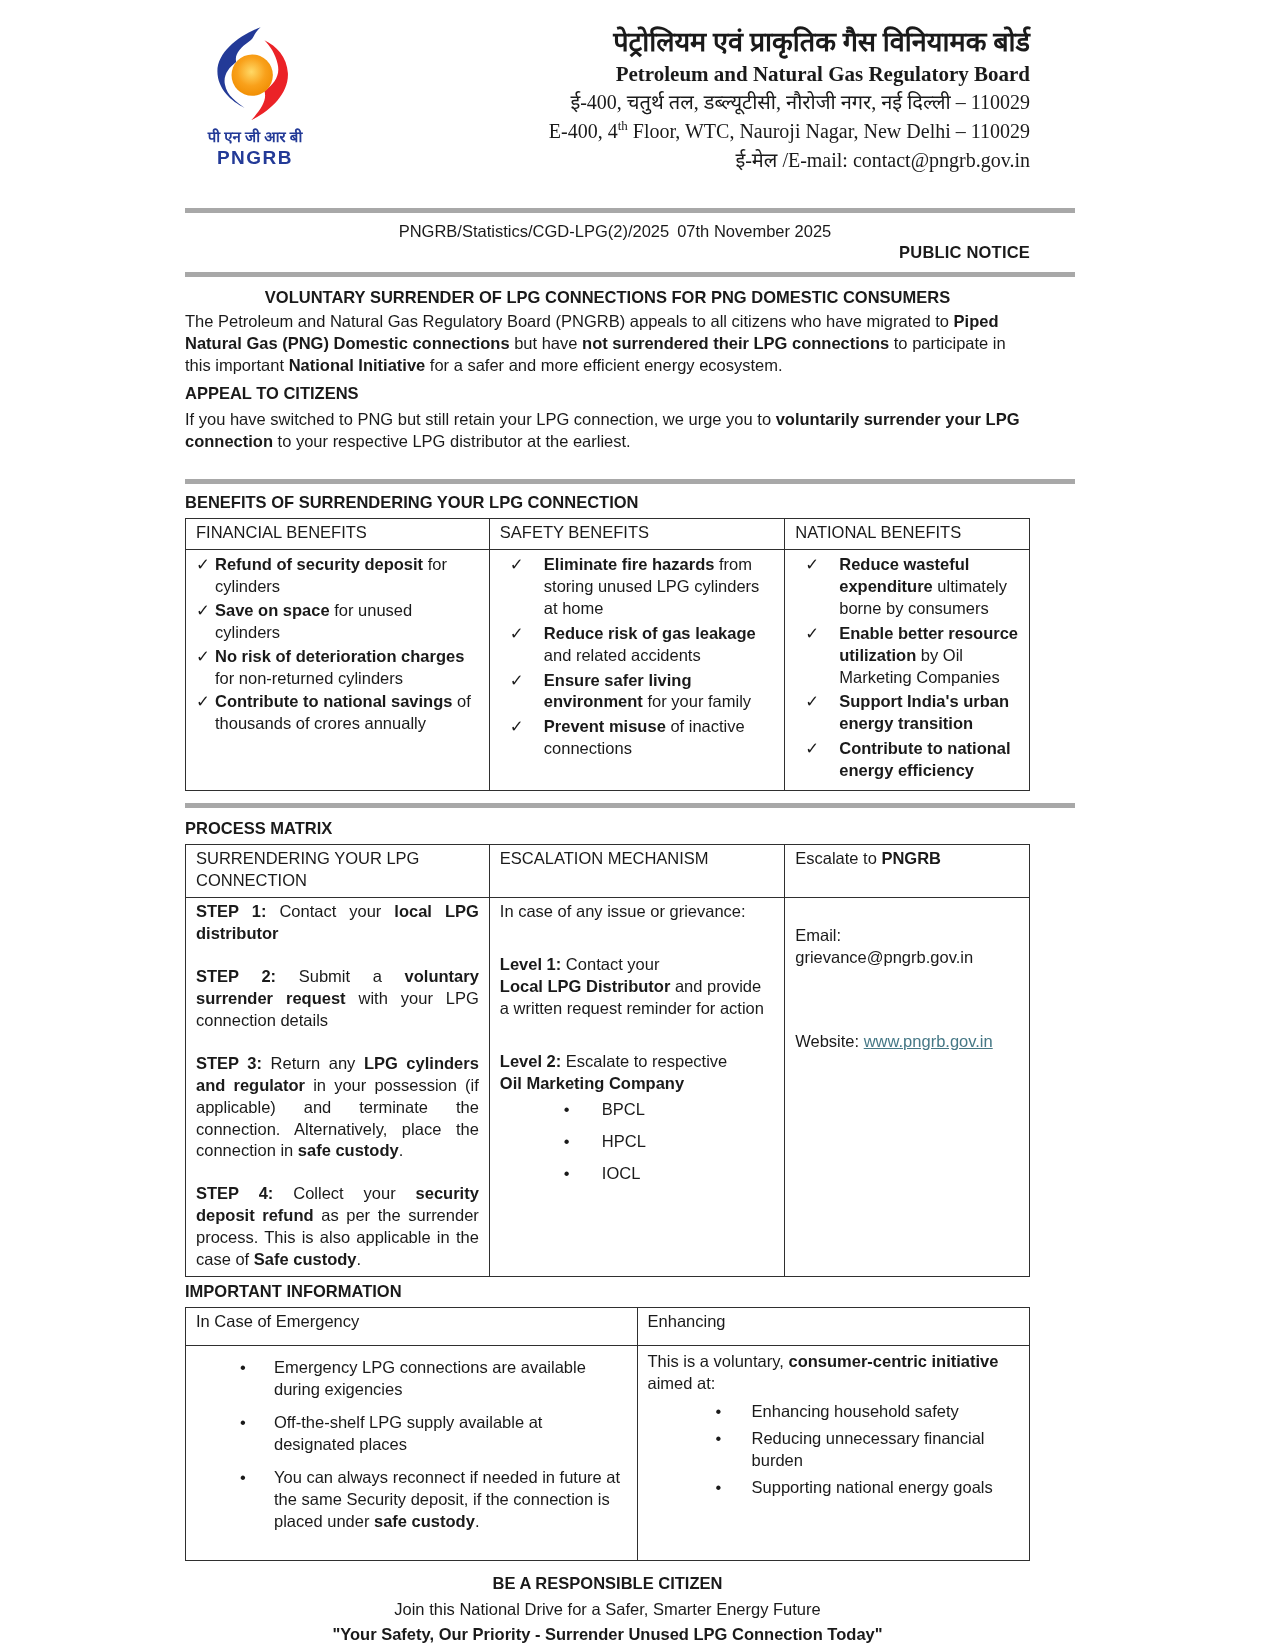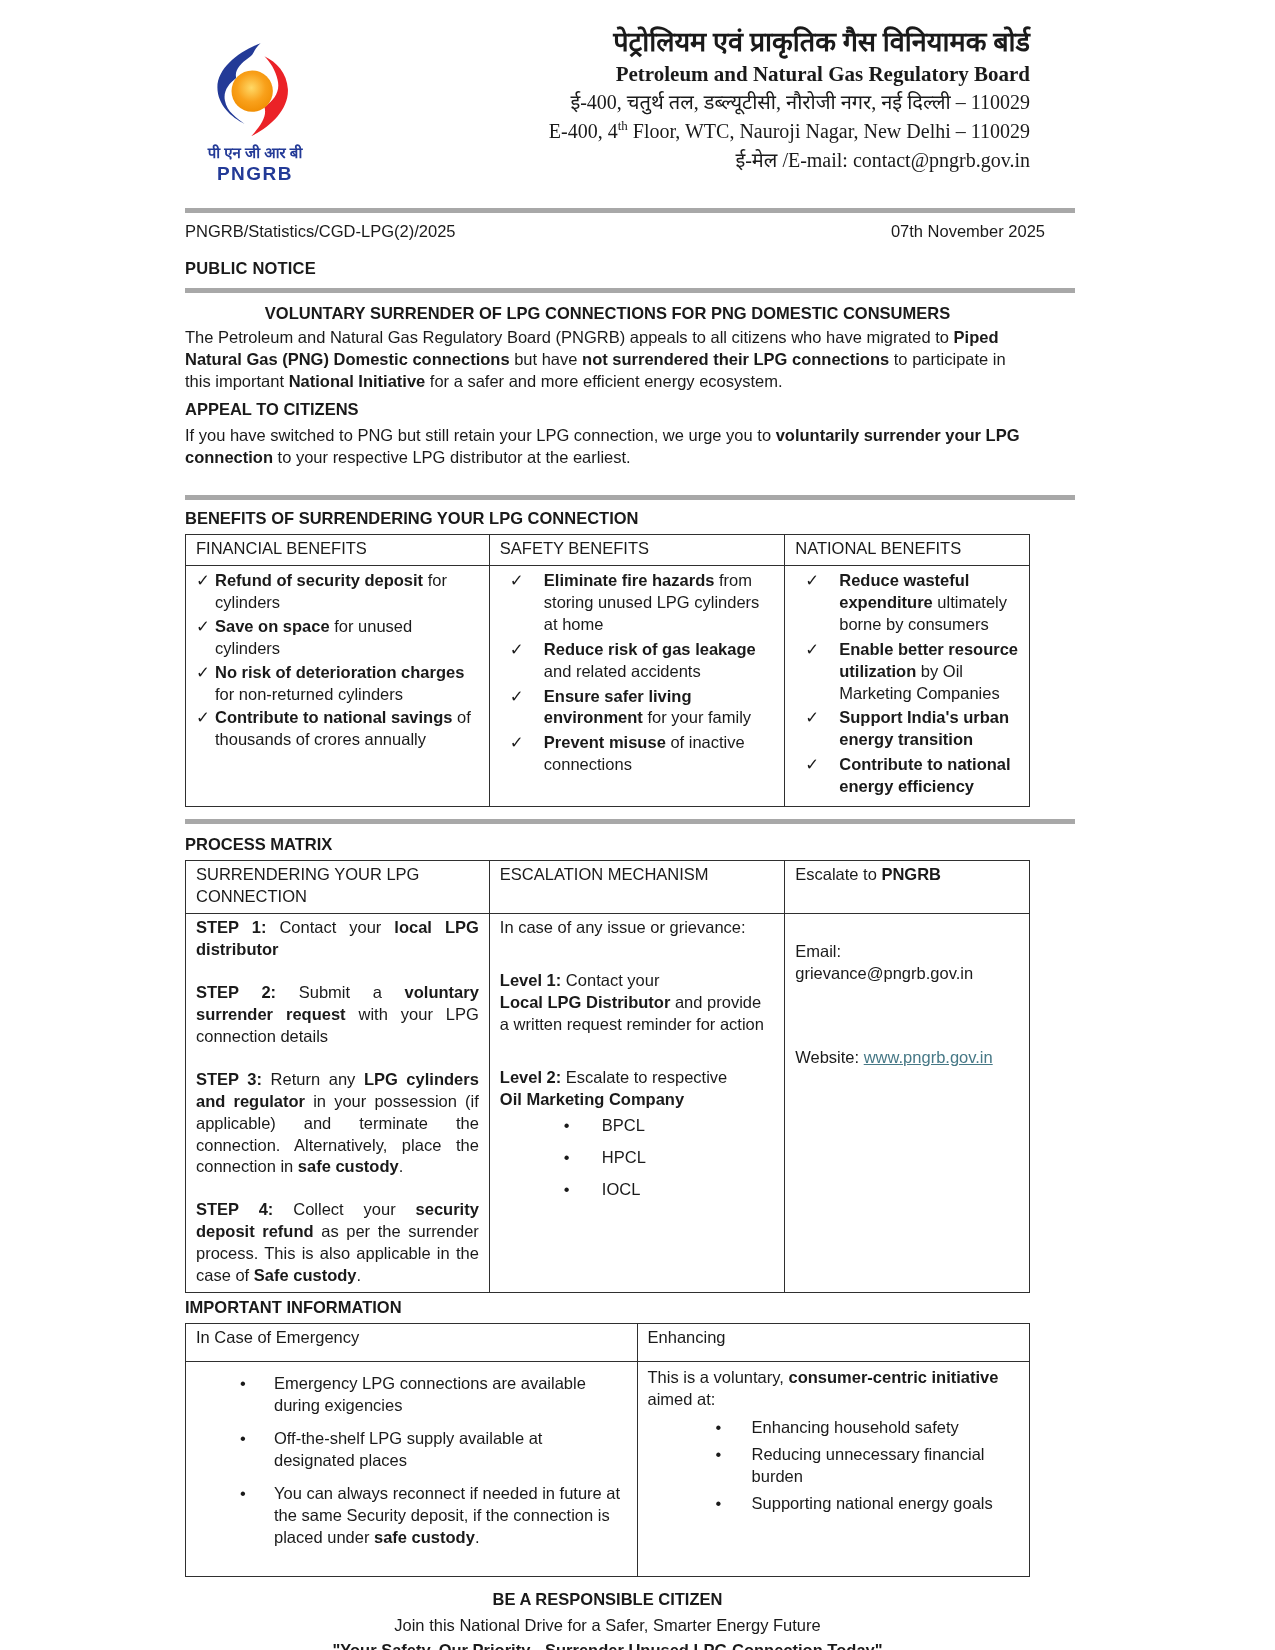--- a/index.html
+++ b/index.html
@@ -9,39 +9,39 @@
   html,body{margin:0;padding:0;background:#ffffff;}
   body{width:1275px;height:1650px;overflow:hidden;color:var(--text);
        font-family:"Liberation Sans",sans-serif;font-size:16.5px;line-height:1.33;}
   .content{margin-left:185px;width:890px;padding-top:26px;}
   .b{font-weight:bold;}
   sup{font-size:0.65em;margin-top:12px;}
   a.lnk{color:var(--link);text-decoration:underline;cursor:pointer;}
 
   
   .hdr{position:relative;min-height:176px;}
-  .logo{position:absolute;left:6px;top:16px;width:128px;text-align:center;}
+  .logo{position:absolute;left:6px;top:0;width:128px;text-align:center;}
   .logo svg{width:94px;height:102px;display:block;margin:0 auto;}
   .logo-hi{color:var(--logo-blue);font-weight:bold;font-size:15px;line-height:1.25;}
   .logo-en{color:var(--logo-blue);font-weight:bold;font-size:19px;letter-spacing:1.5px;line-height:1.2;}
   .hdr-text{width:845px;text-align:right;font-family:"Liberation Serif",serif;}
   .h-hi{font-size:27px;font-weight:bold;line-height:1.25;}
   .h-en{font-size:21px;font-weight:bold;line-height:1.35;}
   .h-addr{font-size:20px;line-height:1.45;}
   .h-mail{font-size:20px;line-height:1.45;}
 
   
   .rule{height:5px;background:var(--divider);width:890px;}
   .r1{margin:6px 0 8px;}
   .r2{margin:8px 0 10px;}
   .r3{margin:26px 0 8px;}
   .r4{margin:12px 0 10px;}
 
-  .refrow{display:flex;justify-content:space-between;width:860px;line-height:1.3;gap:8px;}
-  .pn{width:845px;text-align:left;font-weight:bold;margin:16px 0 2px;letter-spacing:.2px;}
+  .refrow{display:flex;justify-content:center;width:860px;line-height:1.3;gap:8px;}
+  .pn{width:845px;text-align:right;font-weight:bold;margin:0 0 2px;letter-spacing:.2px;}
   .sec-title{width:845px;text-align:center;font-weight:bold;margin:8px 0 0;}
   .para{width:845px;margin:2px 0 6px;}
   .h2{font-weight:bold;margin:6px 0 4px;}
   .h2.tight{margin:4px 0 4px;}
 
   
   table.tbl{border-collapse:collapse;table-layout:fixed;width:845px;}
   .tbl th,.tbl td{border:1.7px solid var(--border);vertical-align:top;
                   padding:3px 10px 5px;text-align:left;font-size:16.5px;}
   .tbl th{font-weight:normal;}

